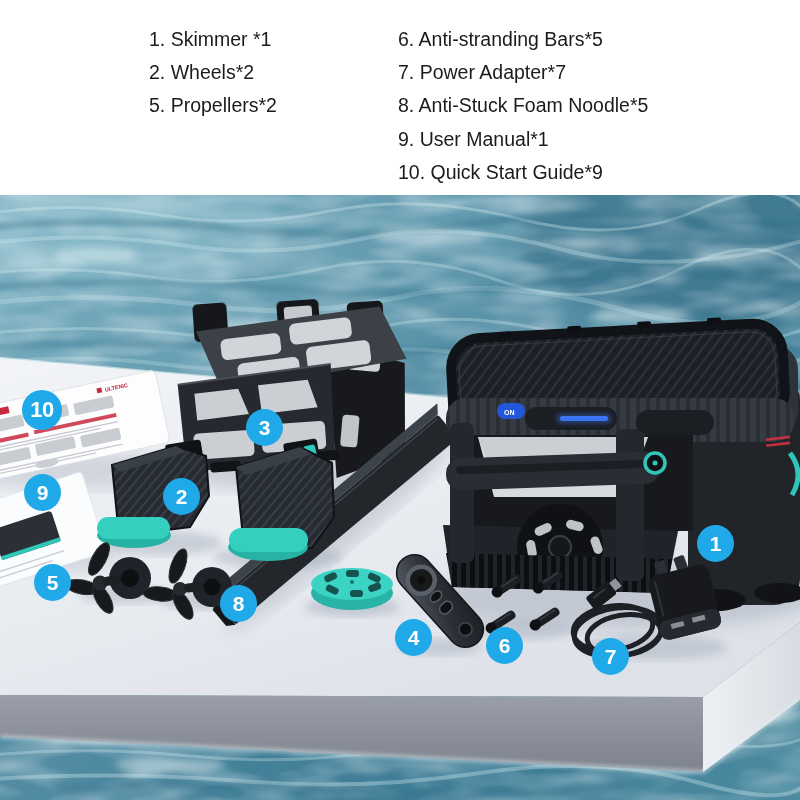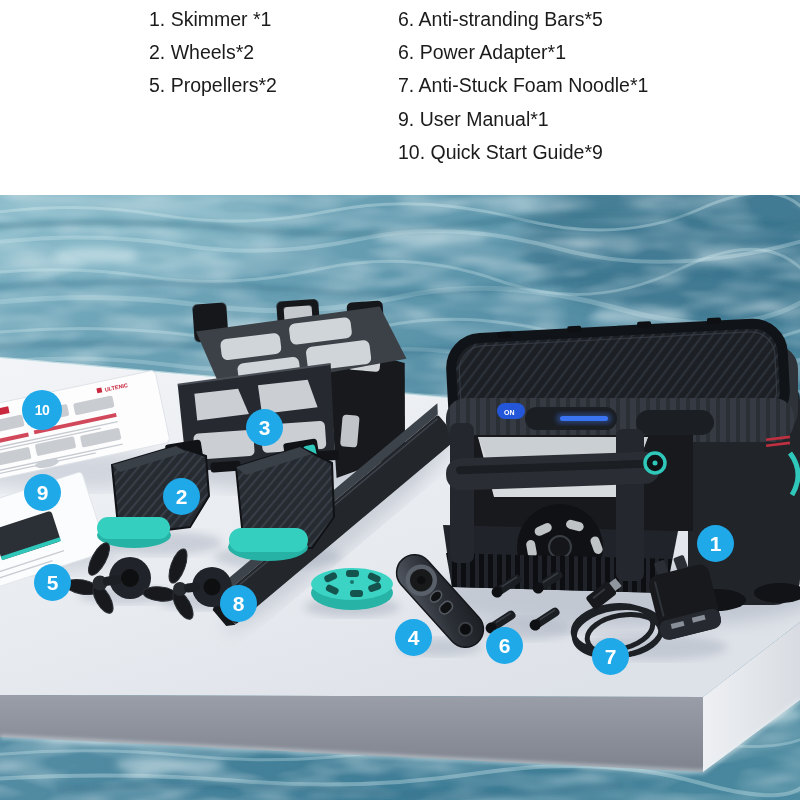--- a/index.html
+++ b/index.html
@@ -1,47 +1,47 @@
 <!DOCTYPE html>
 <html><head>
 <meta charset="utf-8">
 <style>
   html,body{margin:0;padding:0;}
   body{width:800px;height:800px;background:#ffffff;font-family:"Liberation Sans",sans-serif;overflow:hidden;}
   .stage{position:relative;width:800px;height:800px;background:#ffffff;}
   
-  .parts-list{position:absolute;top:3px;left:0;width:800px;height:178px;}
+  .parts-list{position:absolute;top:23px;left:0;width:800px;height:178px;}
   .parts-col{position:absolute;top:0;margin:0;padding:0;list-style:none;}
   .parts-col.c1{left:149px;}
   .parts-col.c2{left:398px;}
   .parts-col li{font-size:19.5px;line-height:33.2px;color:#1b1b1b;white-space:nowrap;}
   
   .photo{position:absolute;top:195px;left:0;width:800px;height:605px;}
   .photo svg{position:absolute;top:0;left:0;}
   
   .badge{position:absolute;width:37px;height:37px;border-radius:50%;
          background:#1FA9E9;color:#fff;font-weight:700;font-size:21px;
          display:flex;align-items:center;justify-content:center;z-index:5;}
-  .badge.lg{width:40px;height:40px;font-size:14px;letter-spacing:-0.5px;}
+  .badge.lg{width:40px;height:40px;font-size:22px;letter-spacing:-0.5px;}
 </style>
 </head>
 <body>
 
 <div class="stage">
 
   <div class="parts-list">
     <ul class="parts-col c1">
       <li>1. Skimmer *1</li>
       <li>2. Wheels*2</li>
       <li>5. Propellers*2</li>
     </ul>
     <ul class="parts-col c2">
       <li>6. Anti-stranding Bars*5</li>
-      <li>6. Power Adapter*1</li>
-      <li>7. Anti-Stuck Foam Noodle*1</li>
+      <li>7. Power Adapter*7</li>
+      <li>8. Anti-Stuck Foam Noodle*5</li>
       <li>9. User Manual*1</li>
       <li>10. Quick Start Guide*9</li>
     </ul>
   </div>
 
   <div class="photo">
     <svg width="800" height="605" viewBox="0 0 800 605">
       <defs>
         <linearGradient id="gWater" x1="0" y1="0" x2="1" y2="1">
           <stop offset="0" stop-color="#7fb3c4"></stop>

